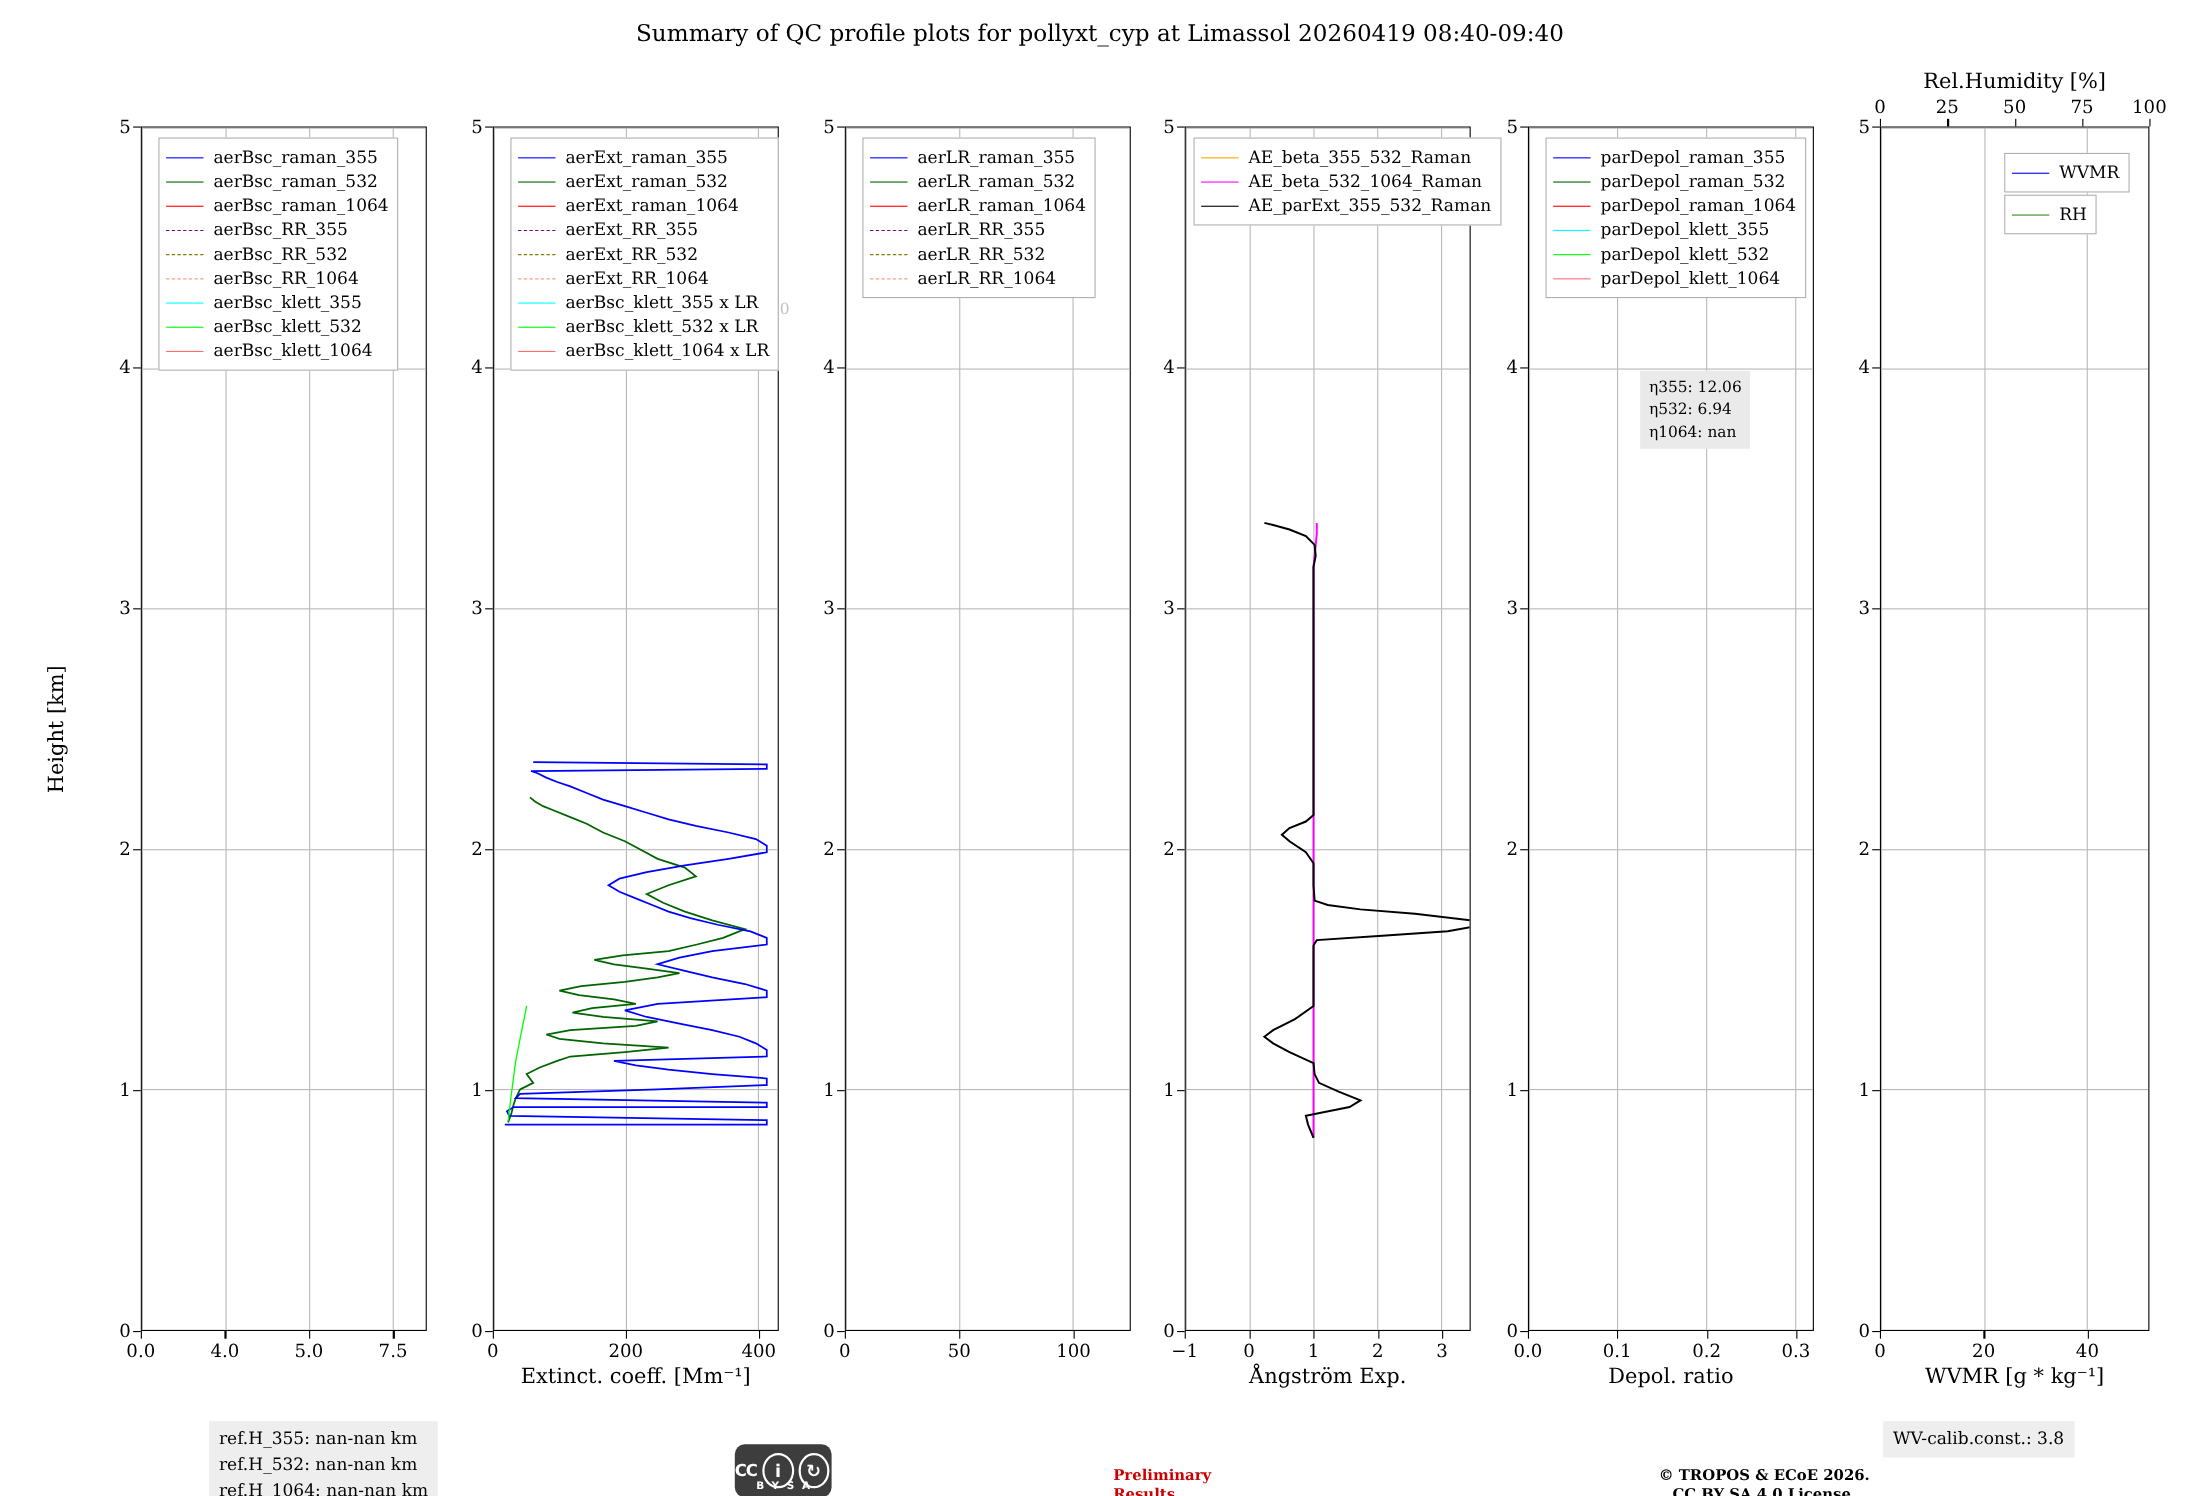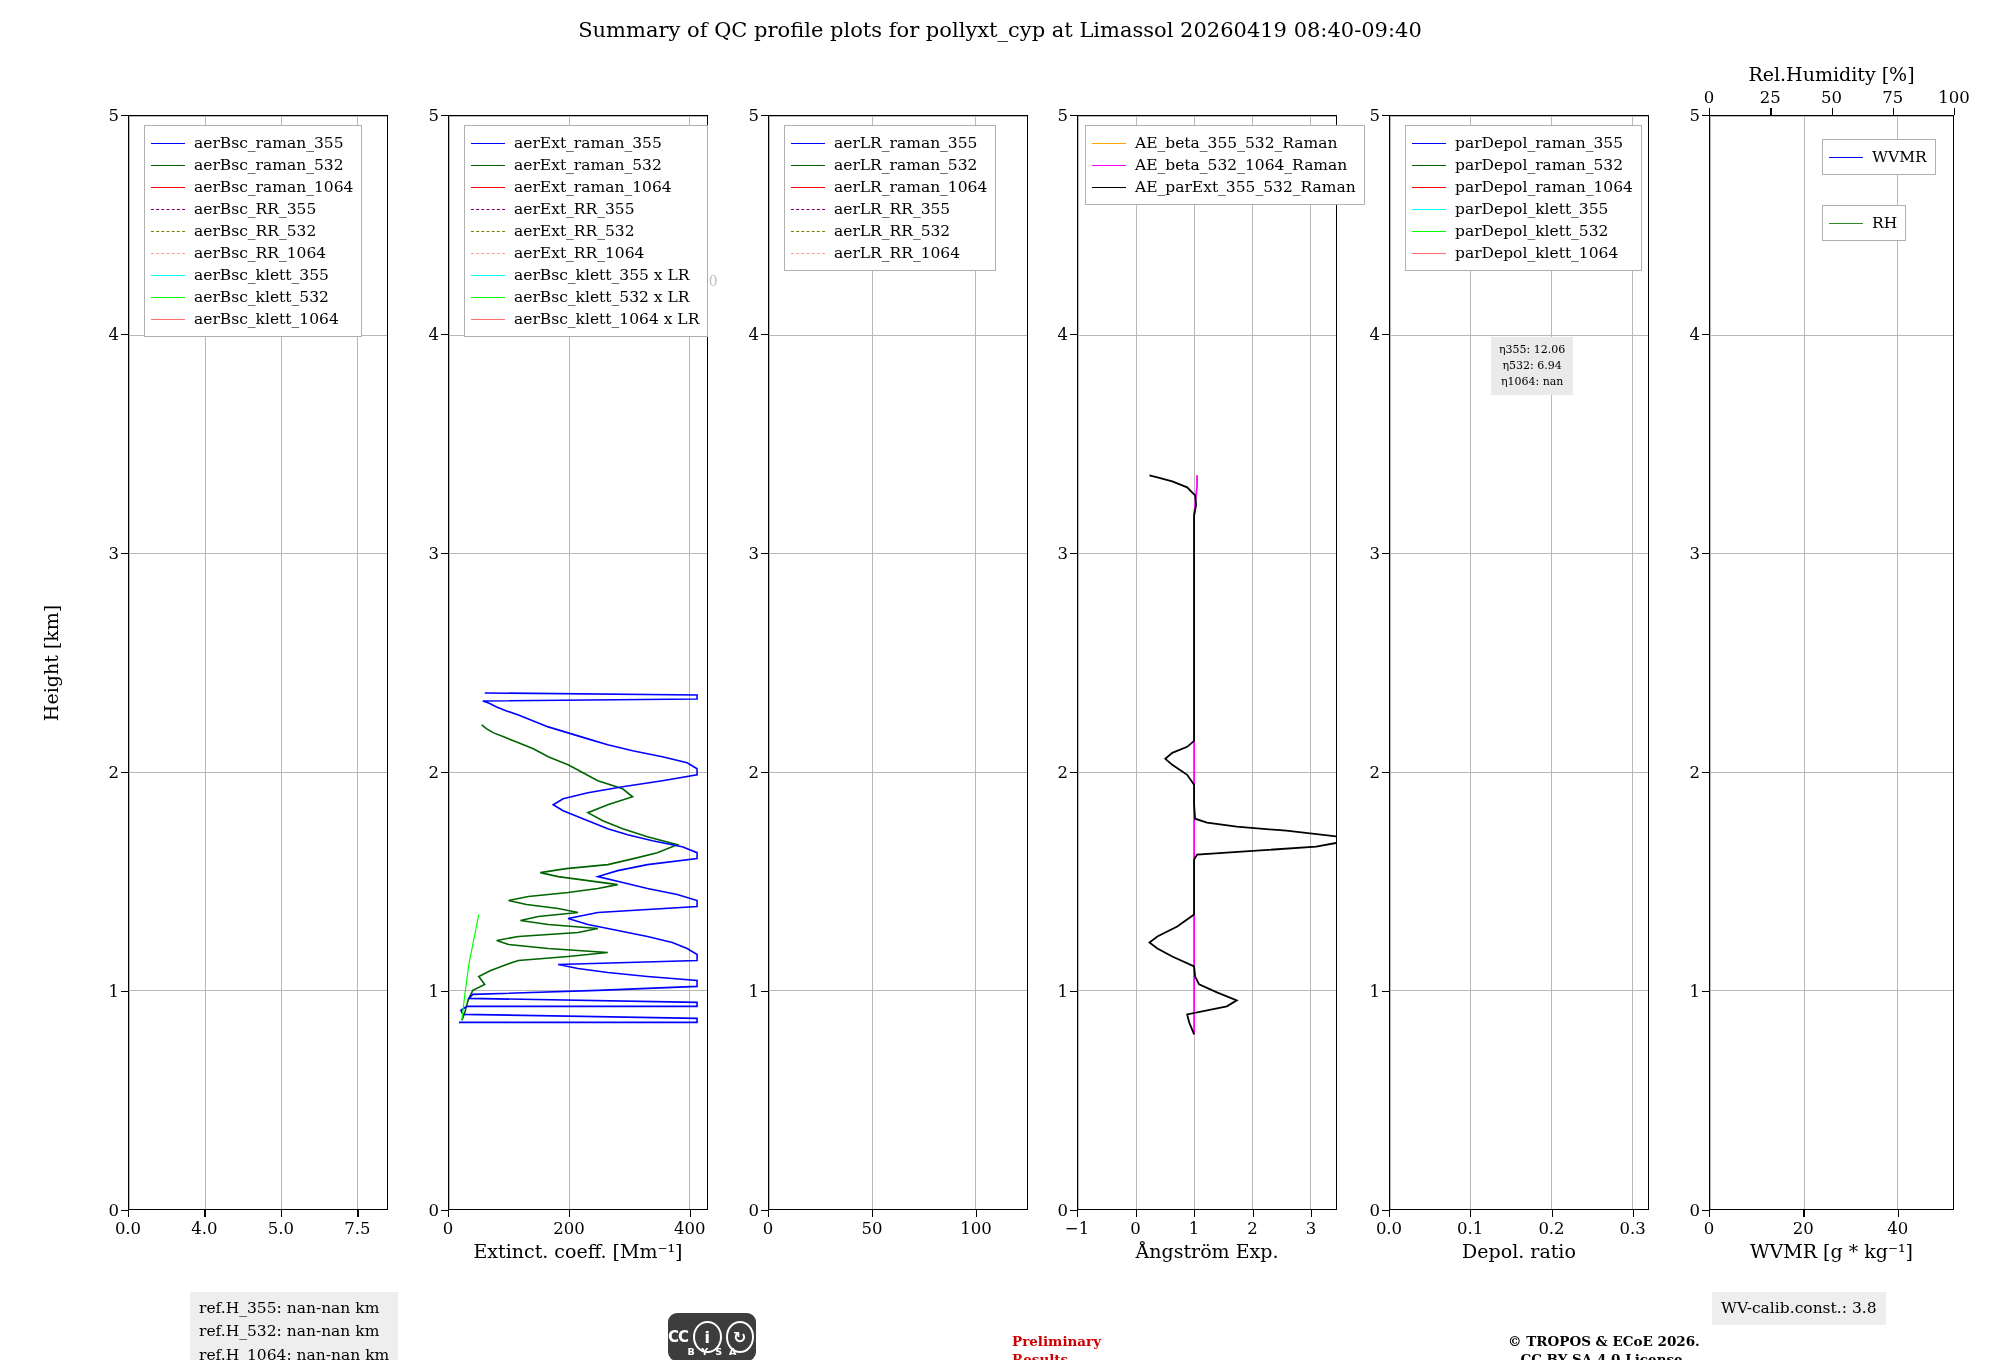--- a/index.html
+++ b/index.html
@@ -108,25 +108,24 @@
   }
   .legend .row { display:flex; align-items:center; white-space:nowrap; }
   .legend .swatch {
     display:inline-block; width:34px; height:0; margin-right:9px;
     border-top-width:1.8px; border-top-style:solid; flex:0 0 auto;
   }
   .annot {
     position:absolute;
     background:#eaeaea;
     color:#000;
-    font-size:11px;
+    font-size:14px;
     line-height:1.45;
     padding:5px 8px;
     z-index:5;
-    text-align:center;
   }
   .annot-grey {
     position:absolute;
     color:#c0c0c0;
     font-size:14px;
     line-height:1.4;
     z-index:4;
     white-space:nowrap;
   }
   .footbox {
@@ -566,21 +565,21 @@
   <div class="tick-mark-xt" style="left:100%"></div>
     <div class="tick-lbl-xt" style="left:100%">100</div>
   <div class="toplabel">Rel.Humidity [%]</div>
   <div class="xlabel">WVMR [g * kg⁻¹]</div>
   <div class="legend" style="left:113px; top:10px;margin-top:14px;">
     <div class="row">
         <span class="swatch" style="border-color:#0000ff;border-top-style:solid"></span>
         <span>WVMR</span>
       </div>
   </div>
-  <div class="legend" style="left:113px; top:62px;margin-top:28px;">
+  <div class="legend" style="left:113px; top:62px;">
     <div class="row">
         <span class="swatch" style="border-color:#2e8b22;border-top-style:solid"></span>
         <span>RH</span>
       </div>
   </div>
 </div>
 
 <div class="footbox" style="left:190px; top:1292px;">ref.H_355: nan-nan km
 ref.H_532: nan-nan km
 ref.H_1064: nan-nan km</div>

